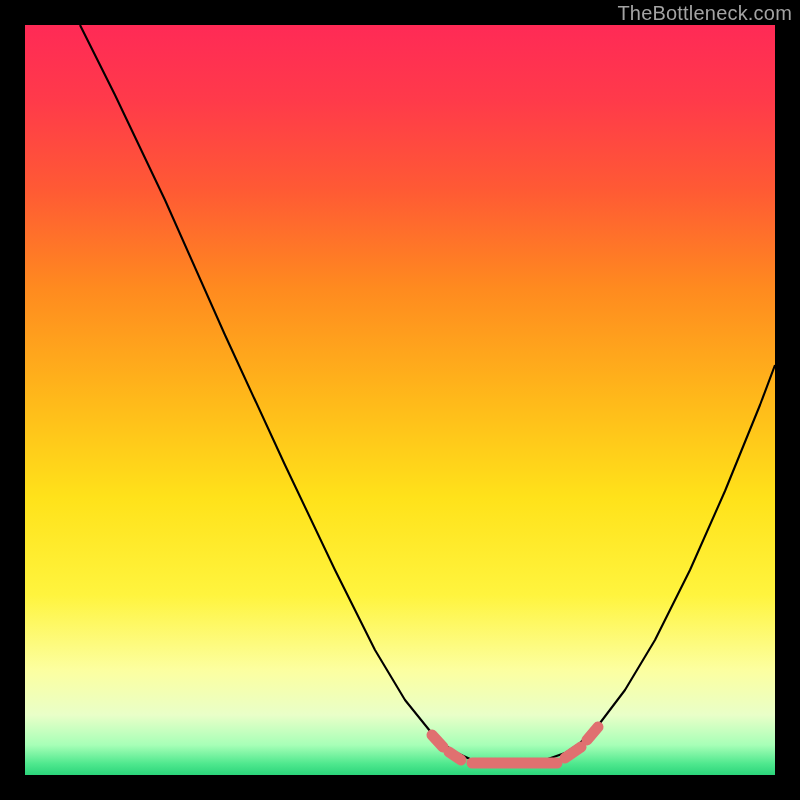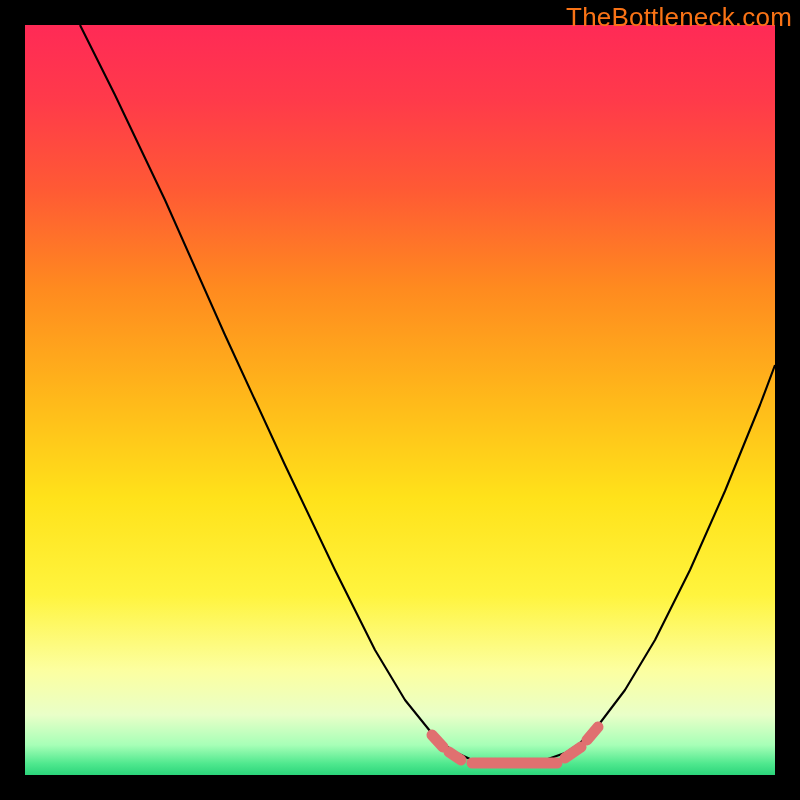--- a/index.html
+++ b/index.html
@@ -31,23 +31,23 @@
     position: absolute;
     left: 0;
     top: 0;
     width: 100%;
     height: 100%;
   }
   .watermark {
     position: absolute;
     top: 2px;
     right: 8px;
-    font-size: 26px;
+    font-size: 20px;
     font-weight: 500;
-    color: #f97316;
+    color: #a3a3a3;
     letter-spacing: 0.2px;
   }
   svg {
     position: absolute;
     left: 0;
     top: 0;
   }
 </style>
 </head>
 <body>

